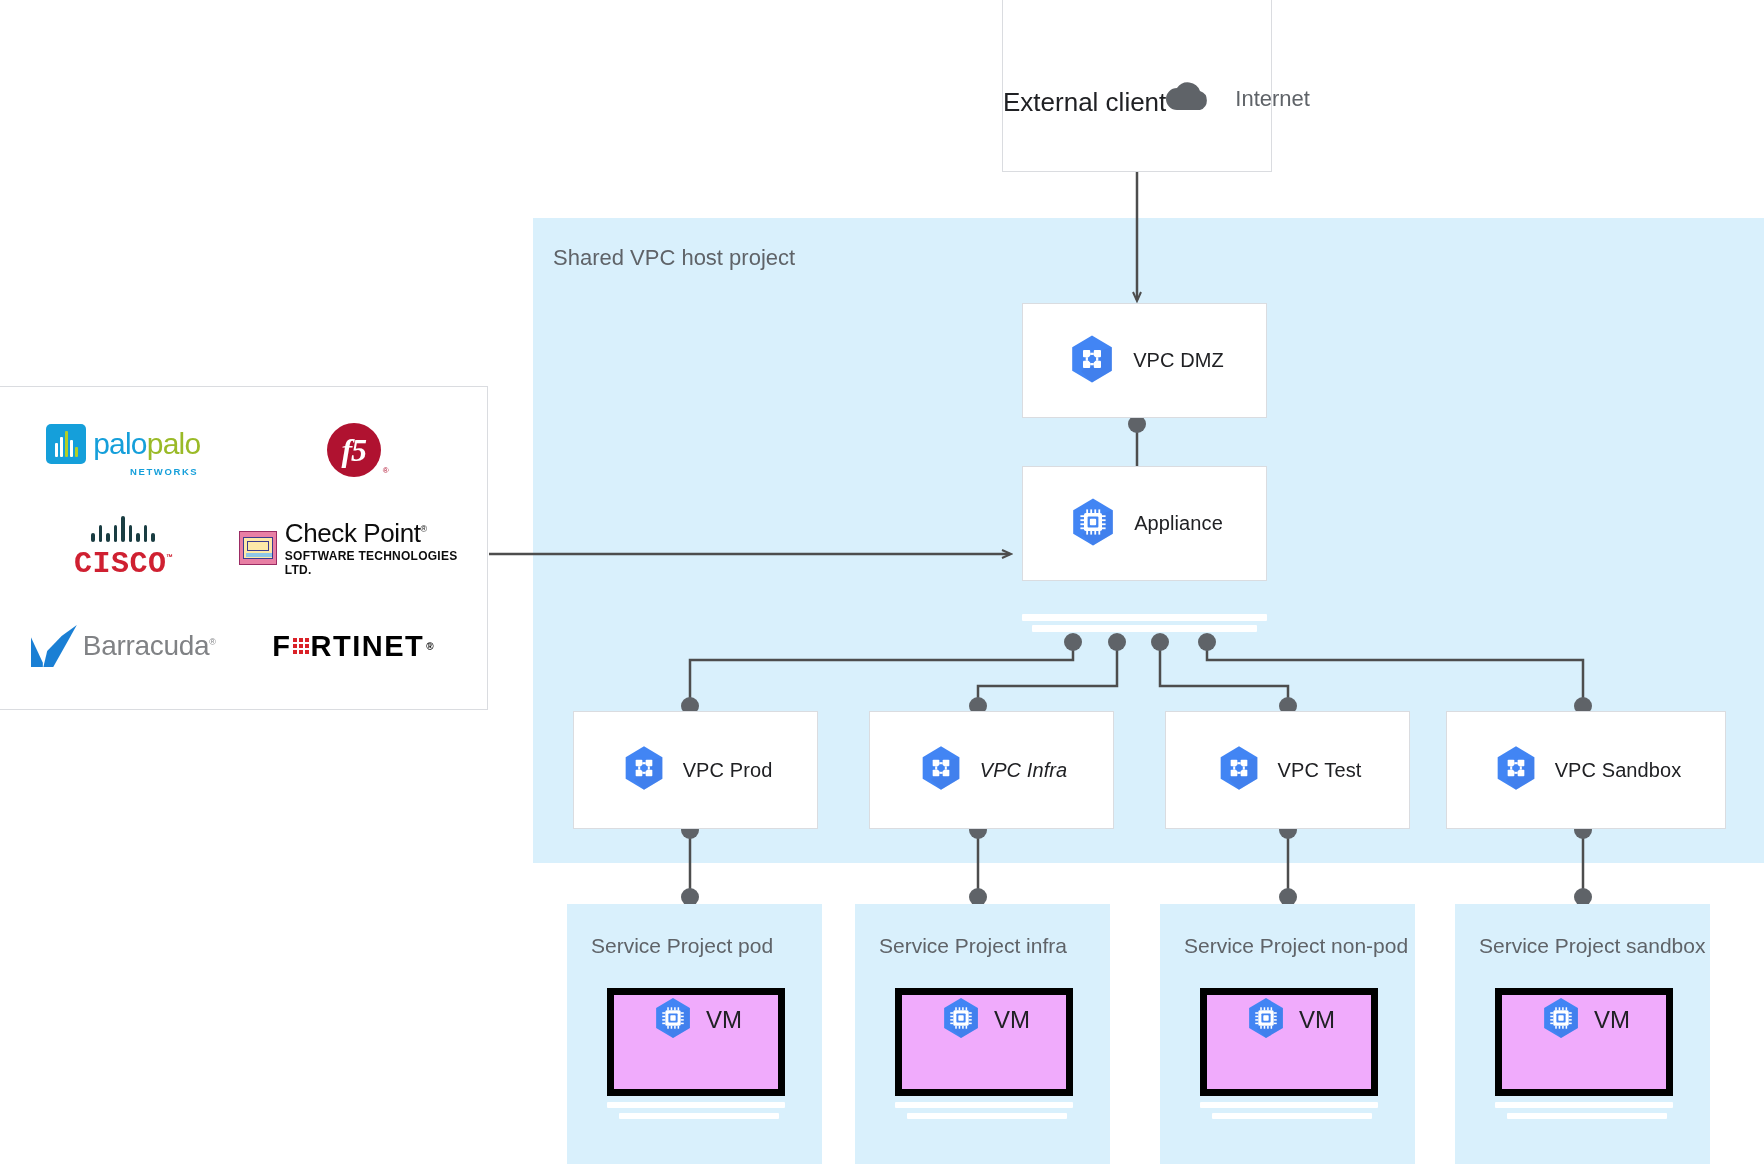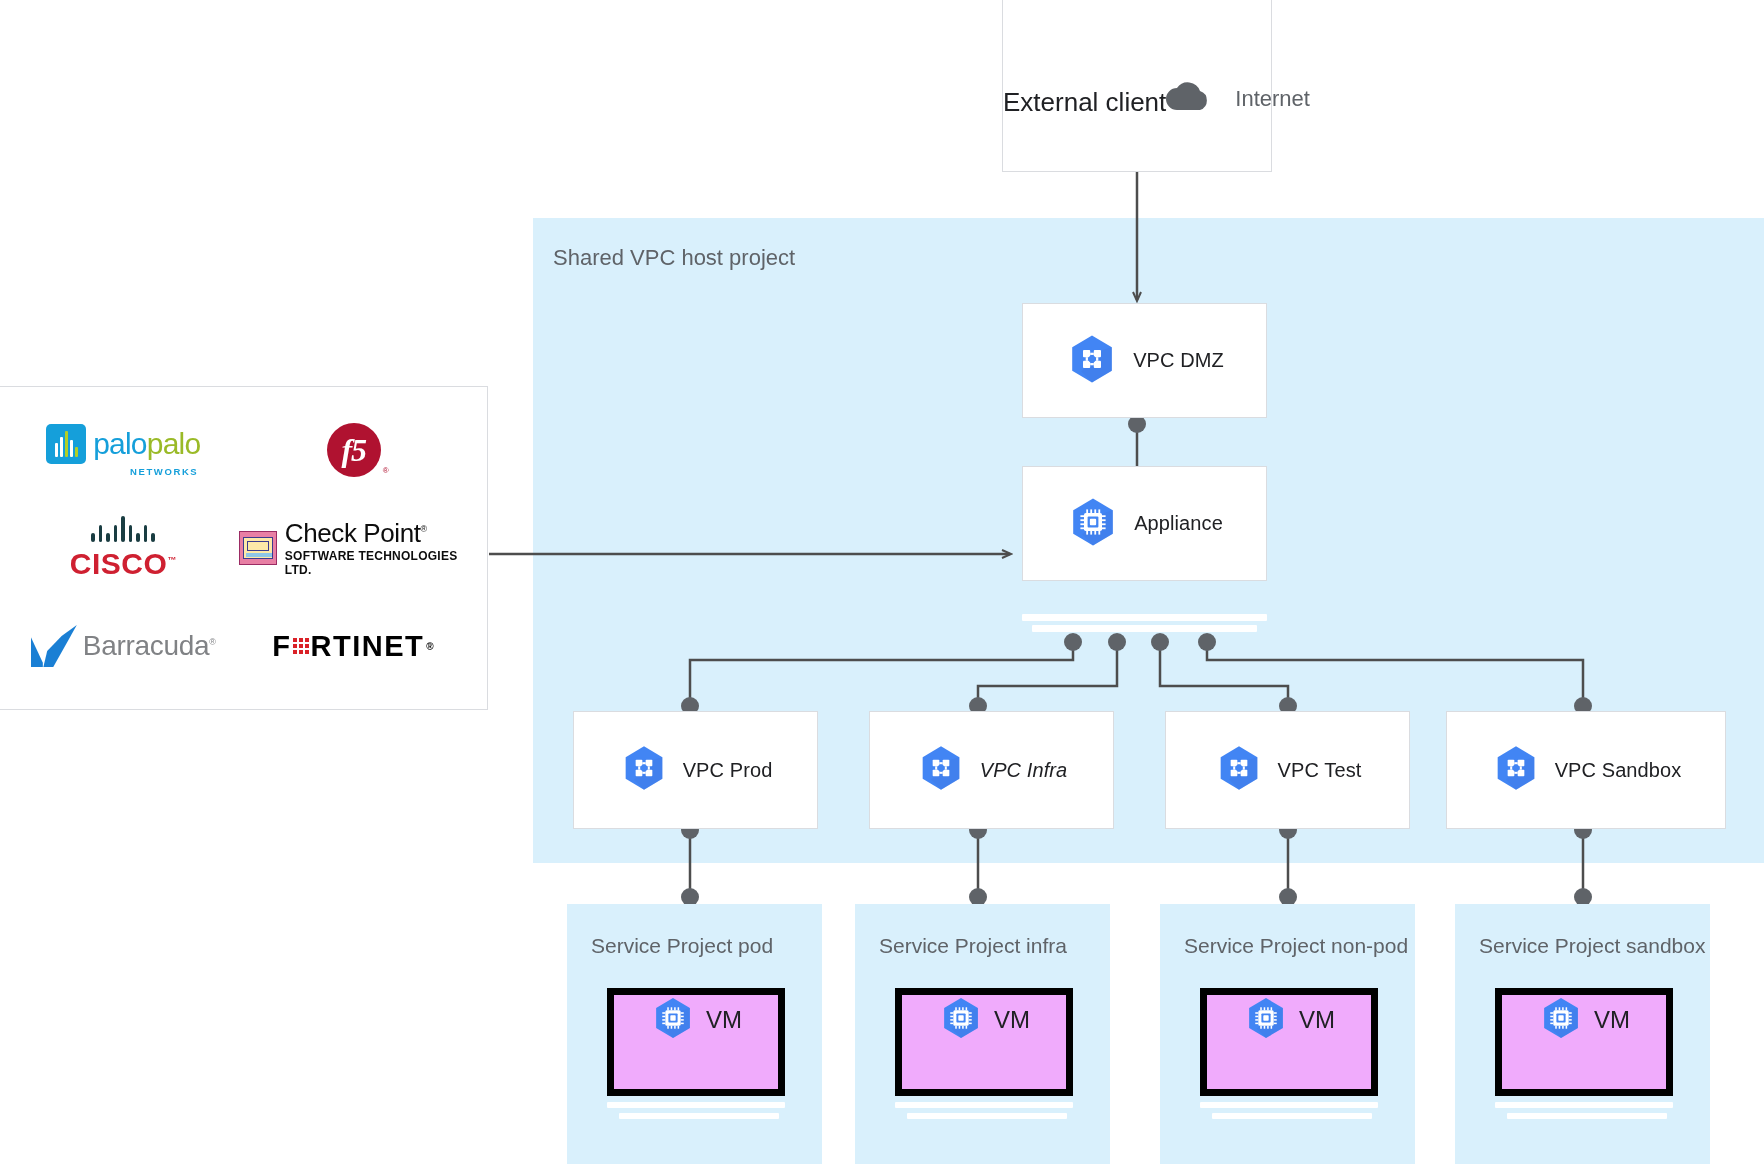--- a/index.html
+++ b/index.html
@@ -155,21 +155,21 @@
     font-family: "Liberation Serif", serif;
   }
   .f5-reg { position:absolute; right:-8px; bottom:2px; font-size:8px; color:#b01230; }
 
   
   .cisco-logo { display: flex; flex-direction: column; align-items: center; }
   .cisco-bars { display: flex; align-items: flex-end; gap: 4px; height: 26px; }
   .cisco-bars i { display: block; width: 3.5px; background: #1a3d42; border-radius: 2px; }
   .cisco-word {
     margin-top: 5px; font-size: 30px; font-weight: 700; color: #cf2031;
-    letter-spacing: 0.5px; font-family: Liberation Sans, sans-serif;
+    letter-spacing: 0.5px; font-family: Liberation Mono, monospace;
   }
   .cisco-tm { font-size: 9px; color: #cf2031; vertical-align: super; }
 
   
   .cp-logo { display: flex; align-items: center; gap: 8px; }
   .cp-mark {
     width: 42px; height: 34px; background: #e87fa4;
     border: 1px solid #9b2b63; display: flex;
     align-items: center; justify-content: center; box-sizing: border-box;
   }

